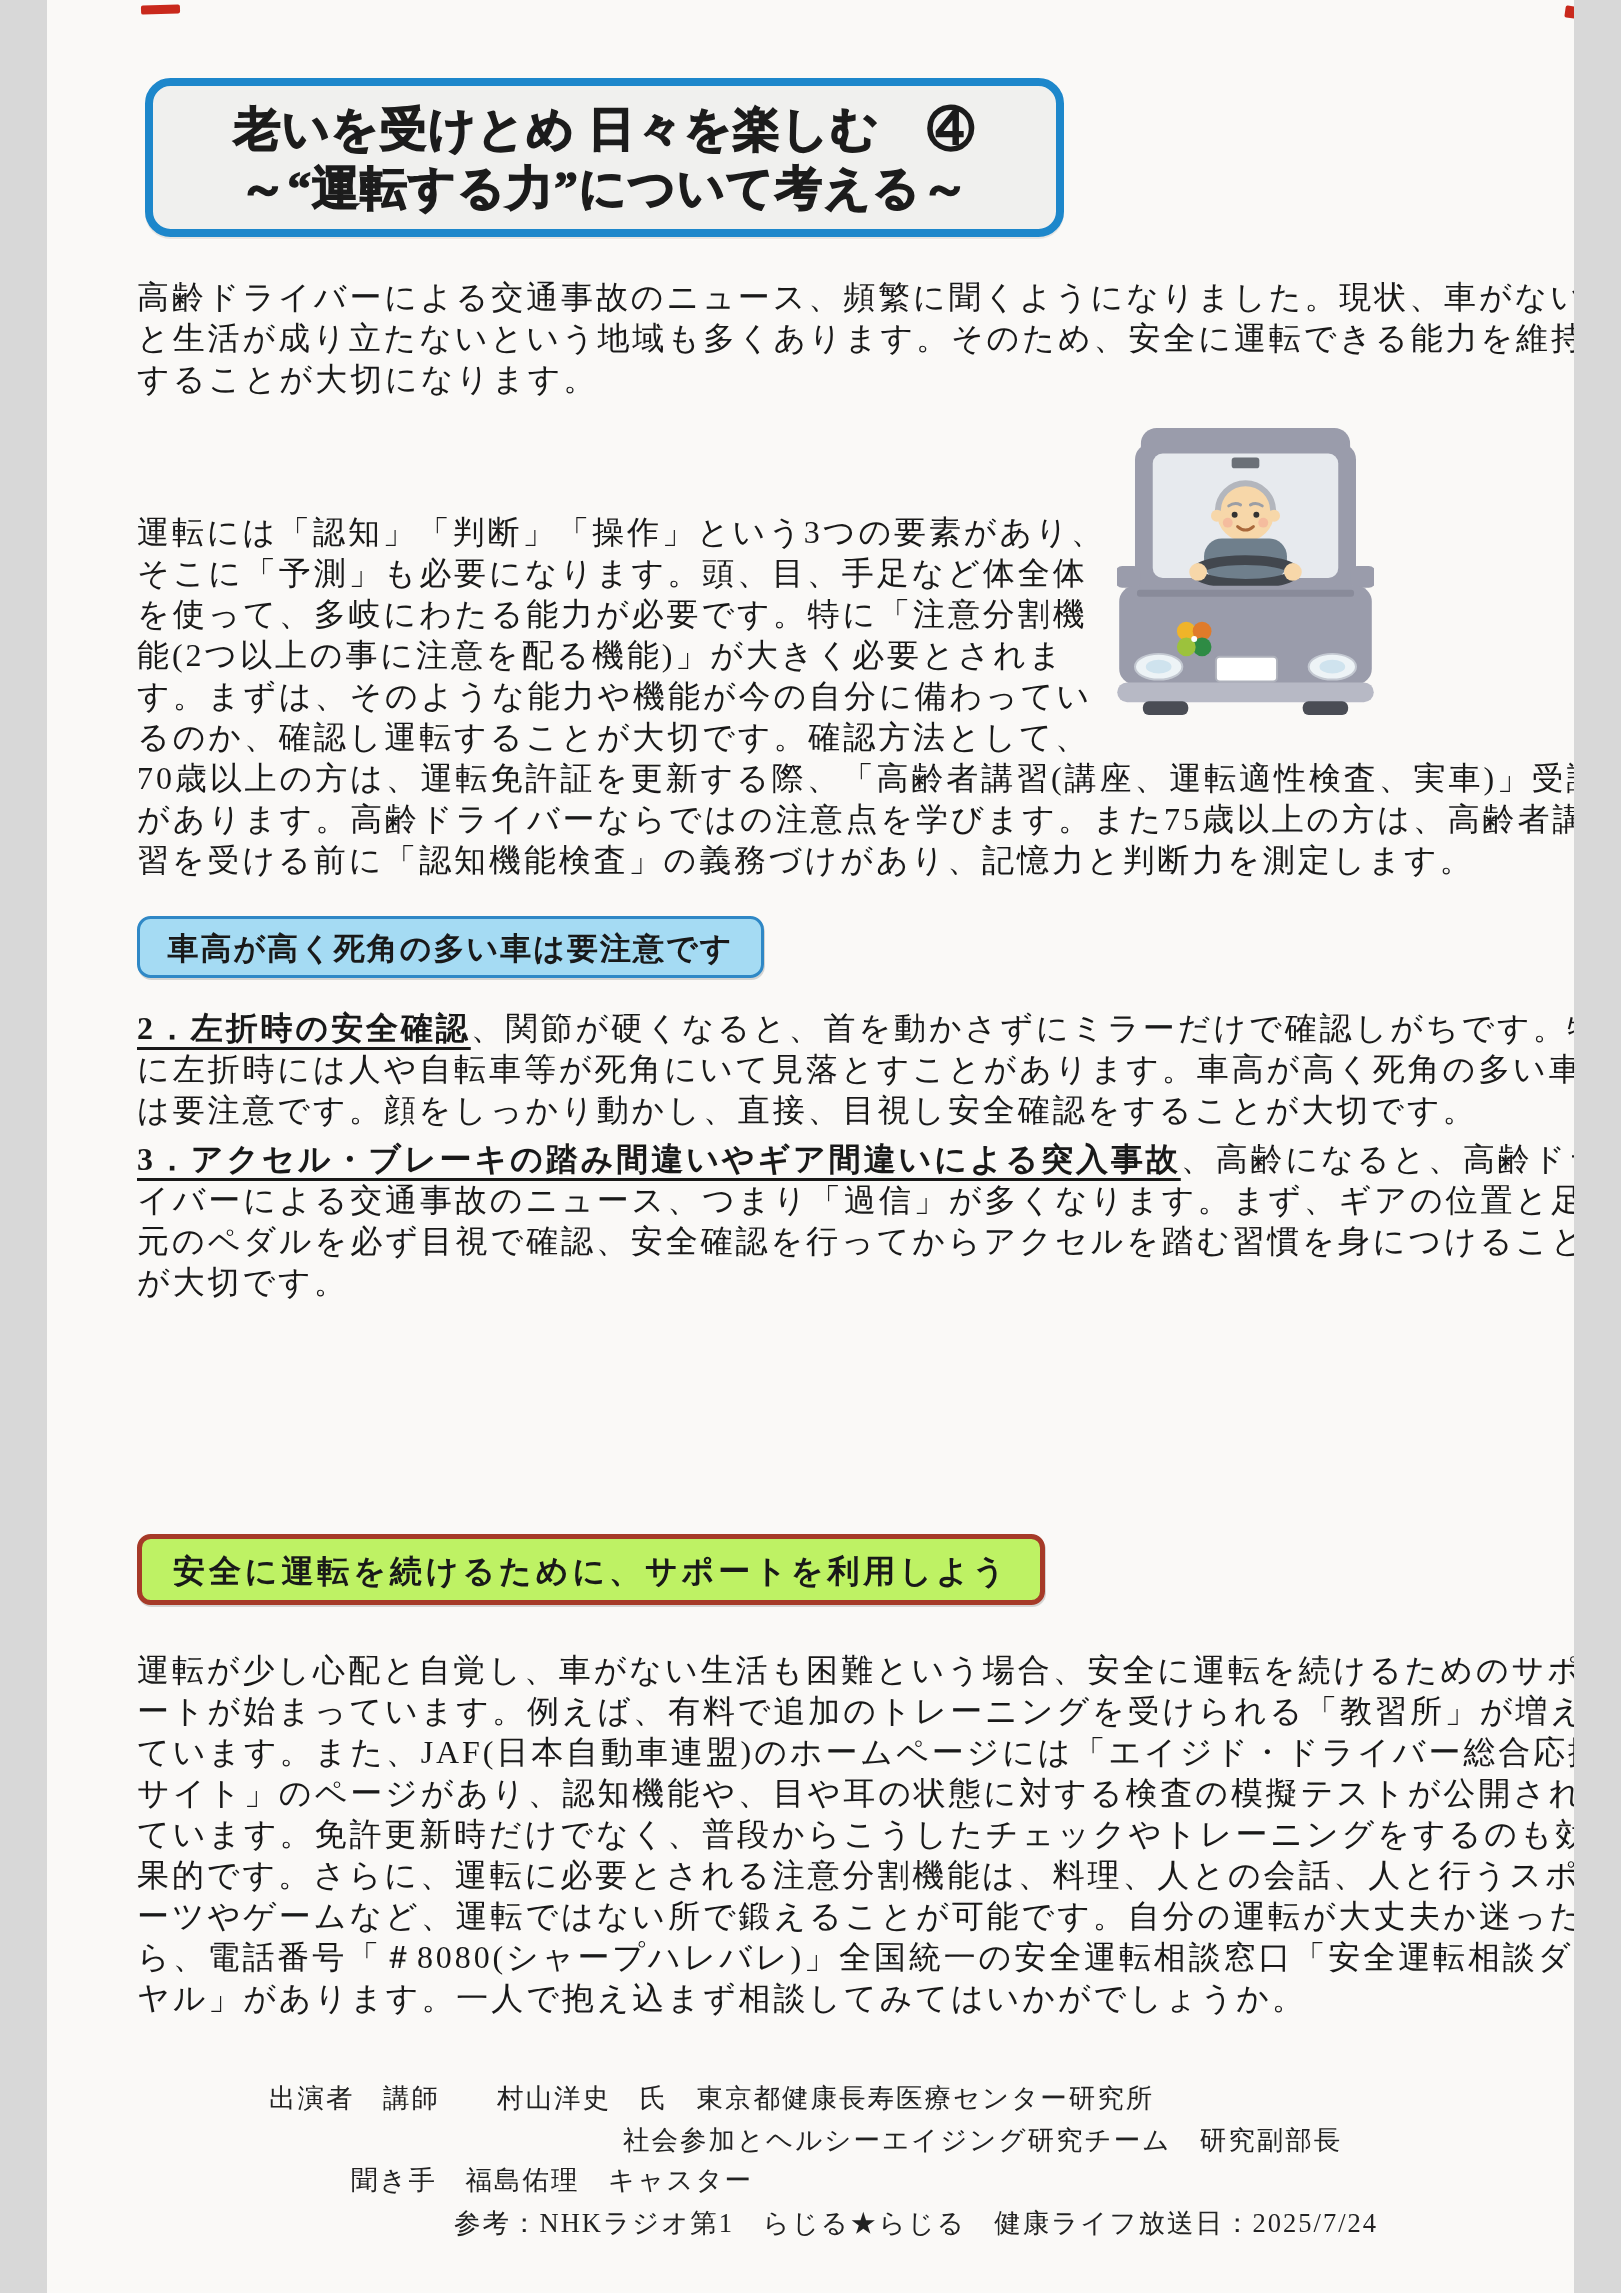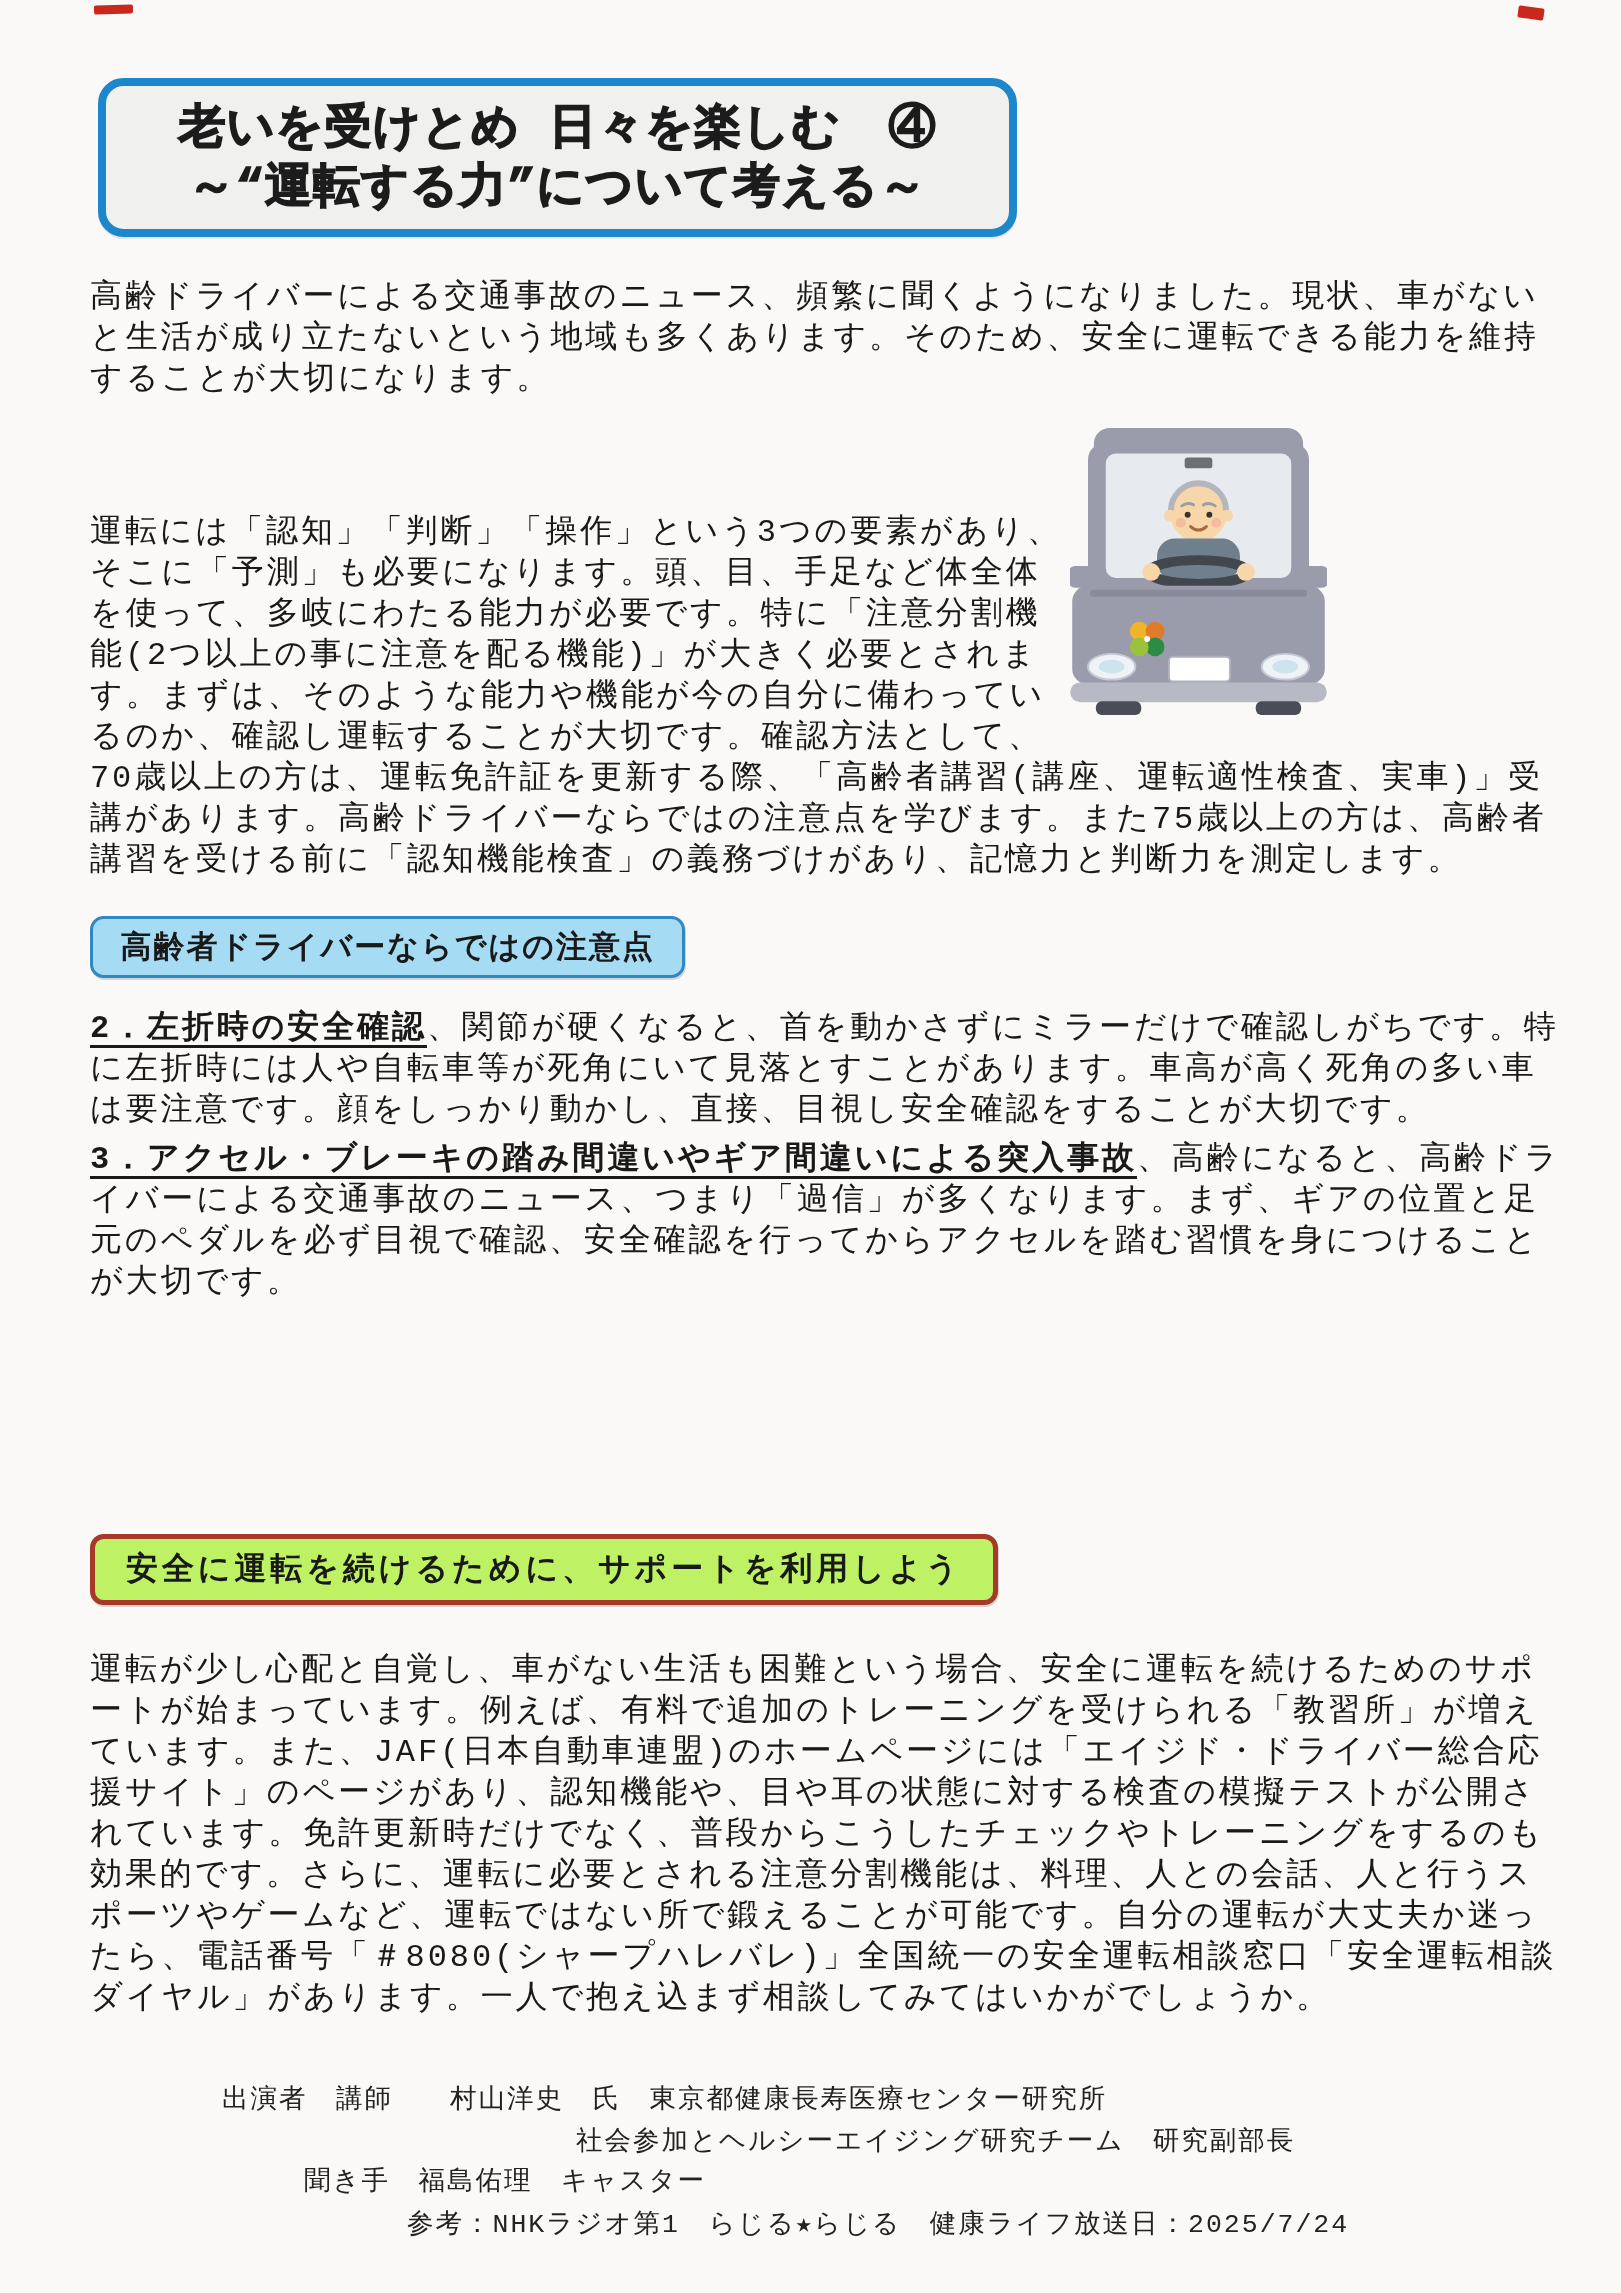--- a/index.html
+++ b/index.html
@@ -1,23 +1,24 @@
 <!DOCTYPE html>
 <html><head>
 <meta charset="utf-8">
 <style>
   html,body{margin:0;padding:0;background:#d8d8d8;}
   .page{
     position:relative;
-    width:1621px;height:2294px;
+    width:1491px;height:2294px;
     margin:0 auto;
     background:#faf9f7;
-    font-family:Liberation Mono, monospace;
+    font-family:Liberation Serif, serif;
     color:#191919;
     overflow:hidden;
+    padding-left:36px;
   }
   
   .scan-mark{position:absolute;background:#c9291c;border-radius:2px;}
   .scan-mark.tl{left:94px;top:4.9px;width:39px;height:8.8px;transform:rotate(-2deg);}
   .scan-mark.tr{left:1518px;top:6.9px;width:25.5px;height:11.8px;transform:rotate(8deg);}
 
   
   .title-box{
     position:absolute;left:98px;top:78px;width:919px;
     box-sizing:border-box;
@@ -140,21 +141,21 @@
 
         <rect x="100" y="238" width="62" height="25" rx="4" fill="#ffffff" stroke="#aeb1bb" stroke-width="2"></rect>
         <rect x="0" y="264" width="260" height="20" rx="10" fill="#b7b9c5"></rect>
         <rect x="26" y="283" width="46" height="14" rx="6" fill="#4a4d55"></rect>
         <rect x="188" y="283" width="46" height="14" rx="6" fill="#4a4d55"></rect>
       </svg>
     </div>
     <span>運転には「認知」「判断」「操作」という3つの要素があり、そこに「予測」も必要になります。頭、目、手足など体全体を使って、多岐にわたる能力が必要です。特に「注意分割機能(2つ以上の事に注意を配る機能)」が大きく必要とされます。まずは、そのような能力や機能が今の自分に備わっているのか、確認し運転することが大切です。確認方法として、70歳以上の方は、運転免許証を更新する際、「高齢者講習(講座、運転適性検査、実車)」受講があります。高齢ドライバーならではの注意点を学びます。また75歳以上の方は、高齢者講習を受ける前に「認知機能検査」の義務づけがあり、記憶力と判断力を測定します。</span>
   </div>
 
-  <div class="pill blue">高齢者ドライバーならではの注意点</div>
+  <div class="pill blue">車高が高く死角の多い車は要注意です</div>
 
   <div class="para notes">
     <div class="note-item">
       <span class="note-lead">2．左折時の安全確認</span><span>、関節が硬くなると、首を動かさずにミラーだけで確認しがちです。特に左折時には人や自転車等が死角にいて見落とすことがあります。車高が高く死角の多い車は要注意です。顔をしっかり動かし、直接、目視し安全確認をすることが大切です。</span>
     </div>
     <div class="note-item">
       <span class="note-lead">3．アクセル・ブレーキの踏み間違いやギア間違いによる突入事故</span><span>、高齢になると、高齢ドライバーによる交通事故のニュース、つまり「過信」が多くなります。まず、ギアの位置と足元のペダルを必ず目視で確認、安全確認を行ってからアクセルを踏む習慣を身につけることが大切です。</span>
     </div>
   </div>
 

